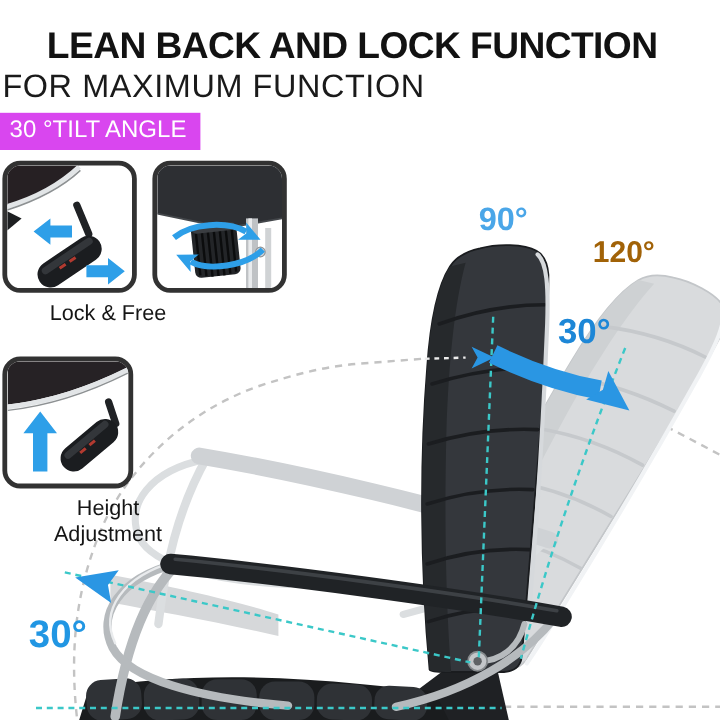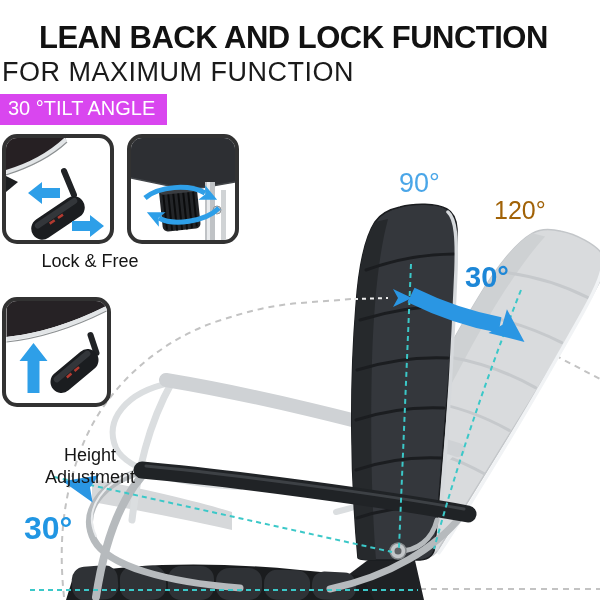--- a/index.html
+++ b/index.html
@@ -16,23 +16,23 @@
   .inset{position:absolute;background:#fff;border:4px solid #323232;border-radius:15px;
          overflow:hidden;z-index:4;}
   .inset svg{display:block;width:100%;height:100%;}
   .inset1{left:2px;top:134px;width:104px;height:102px;}
   .inset2{left:127px;top:134px;width:104px;height:102px;}
   .inset3{left:2px;top:297px;width:101px;height:102px;}
   .feat-label{position:absolute;text-align:center;font-size:18px;line-height:22px;
               color:#151515;z-index:4;padding-left:32px;}
   .fl1{left:0;top:250px;width:116px;}
   .fl2{left:120px;top:250px;width:126px;}
-  .fl3{left:0;top:412px;width:116px;margin-top:32px;}
+  .fl3{left:0;top:412px;width:116px;}
   
-  .deg{position:absolute;z-index:6;white-space:nowrap;}
+  .deg{position:absolute;z-index:6;white-space:nowrap;font-weight:bold;}
   .deg-90{left:399px;top:168px;font-size:27px;color:#4aa6e8;}
   .deg-120{left:494px;top:196px;font-size:25px;color:#a16207;}
   .deg-30top{left:465px;top:261px;font-size:29px;font-weight:bold;color:#1d87d7;}
   .deg-30bottom{left:24px;top:510px;font-size:32px;font-weight:bold;color:#2196e3;}
   
   .art{position:absolute;left:0;top:0;z-index:1;}
   .ghostc{--fillc:#d9dbdd;--edgec:#c3c6c9;--seamc:#c6c9cc;--trimc:#f1f3f5;--shadec:#ced1d3;}
   .solidc{--fillc:#34373c;--edgec:#1a1c1f;--seamc:#1b1d20;--trimc:#d6d9dc;--shadec:#26292c;}
   .backf{fill:var(--fillc);stroke:var(--edgec);stroke-width:1.5;}
   .backsh{fill:var(--shadec);}

